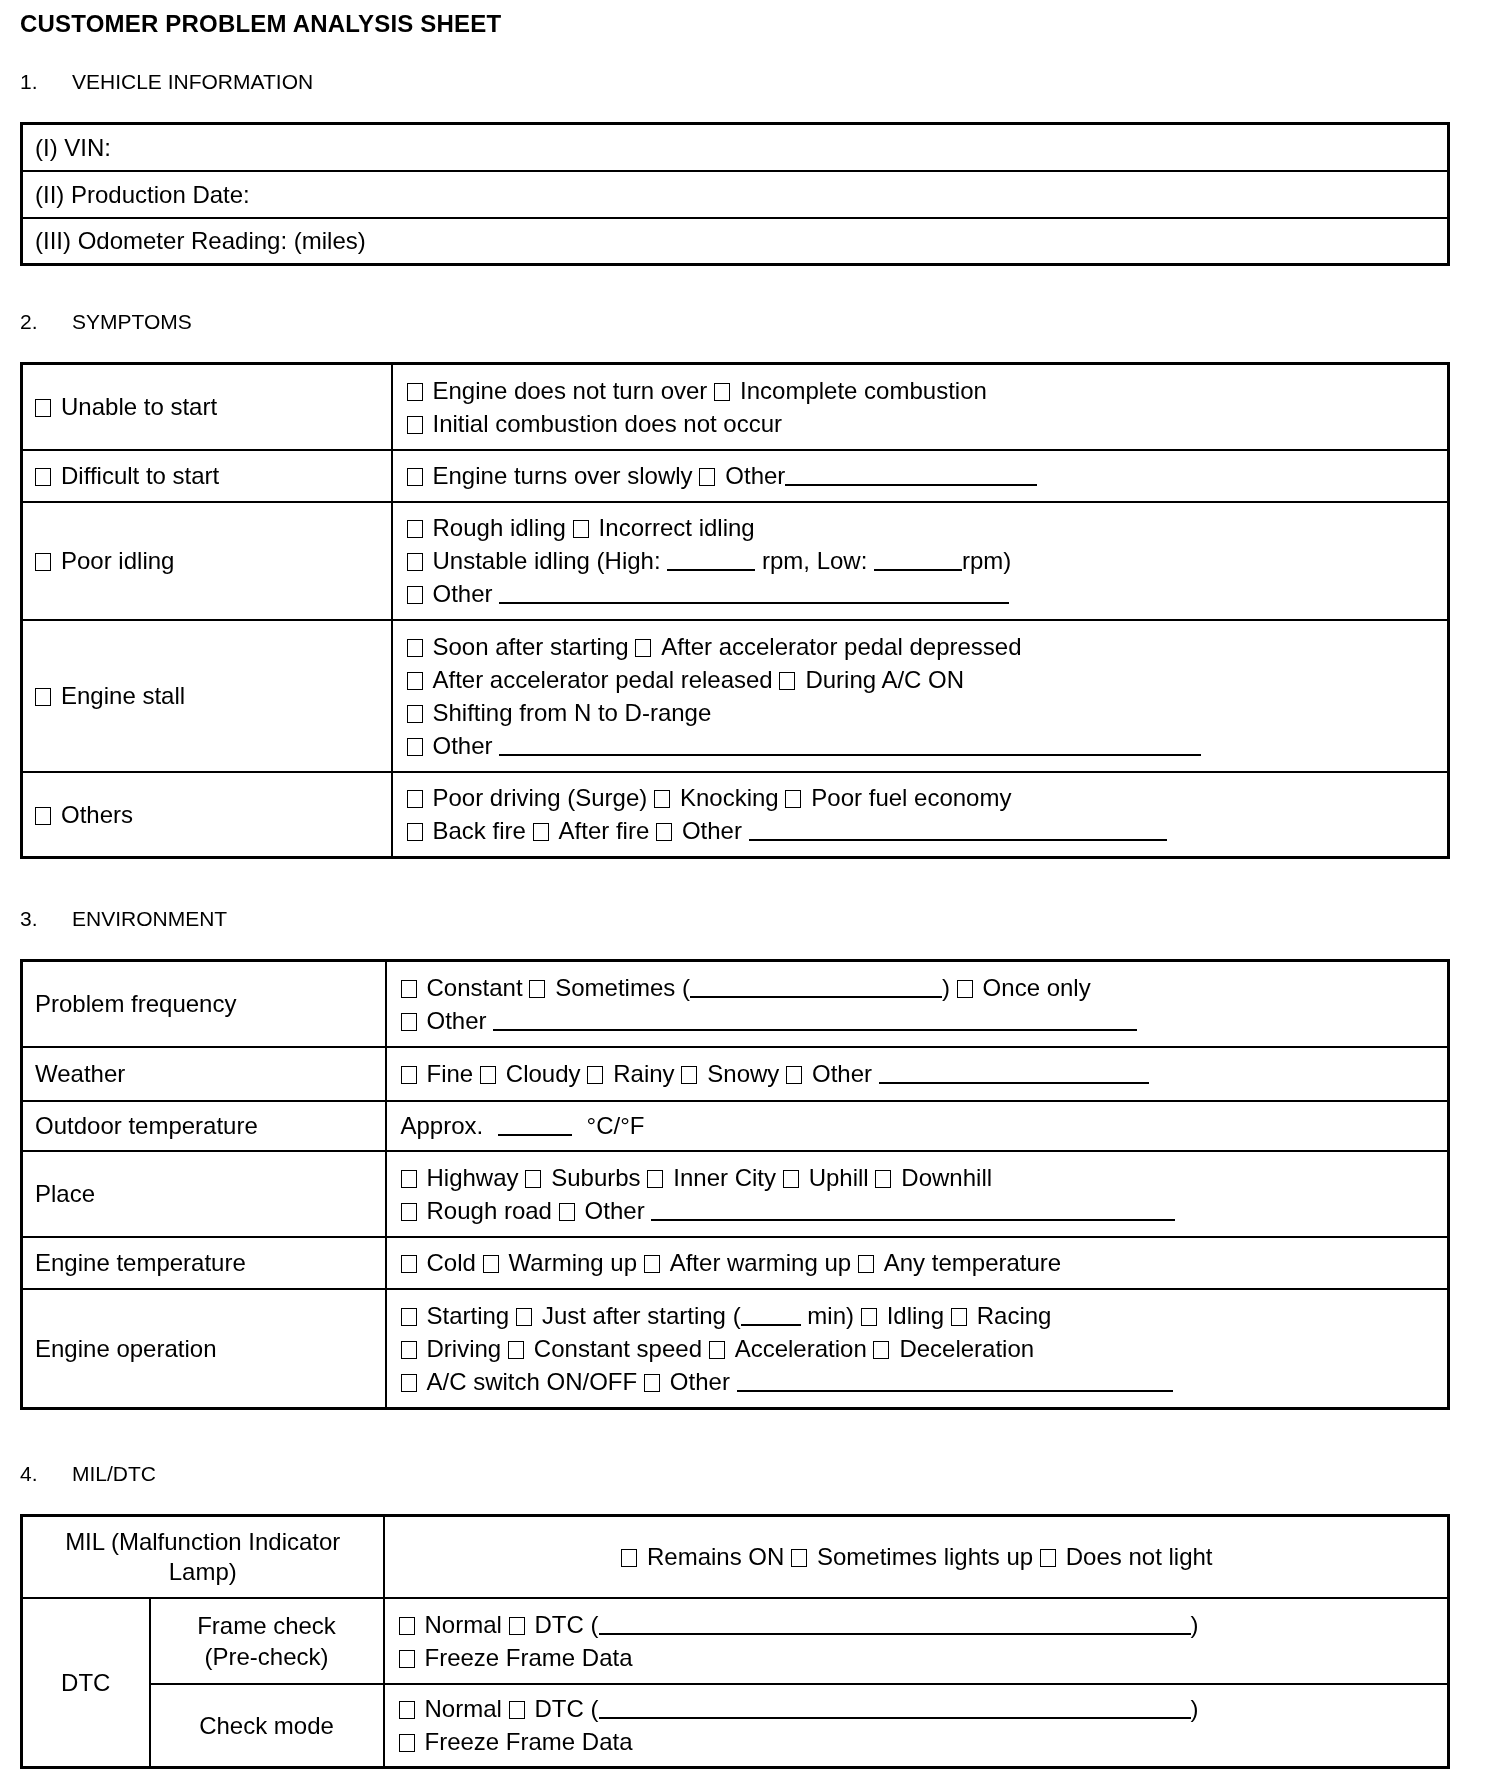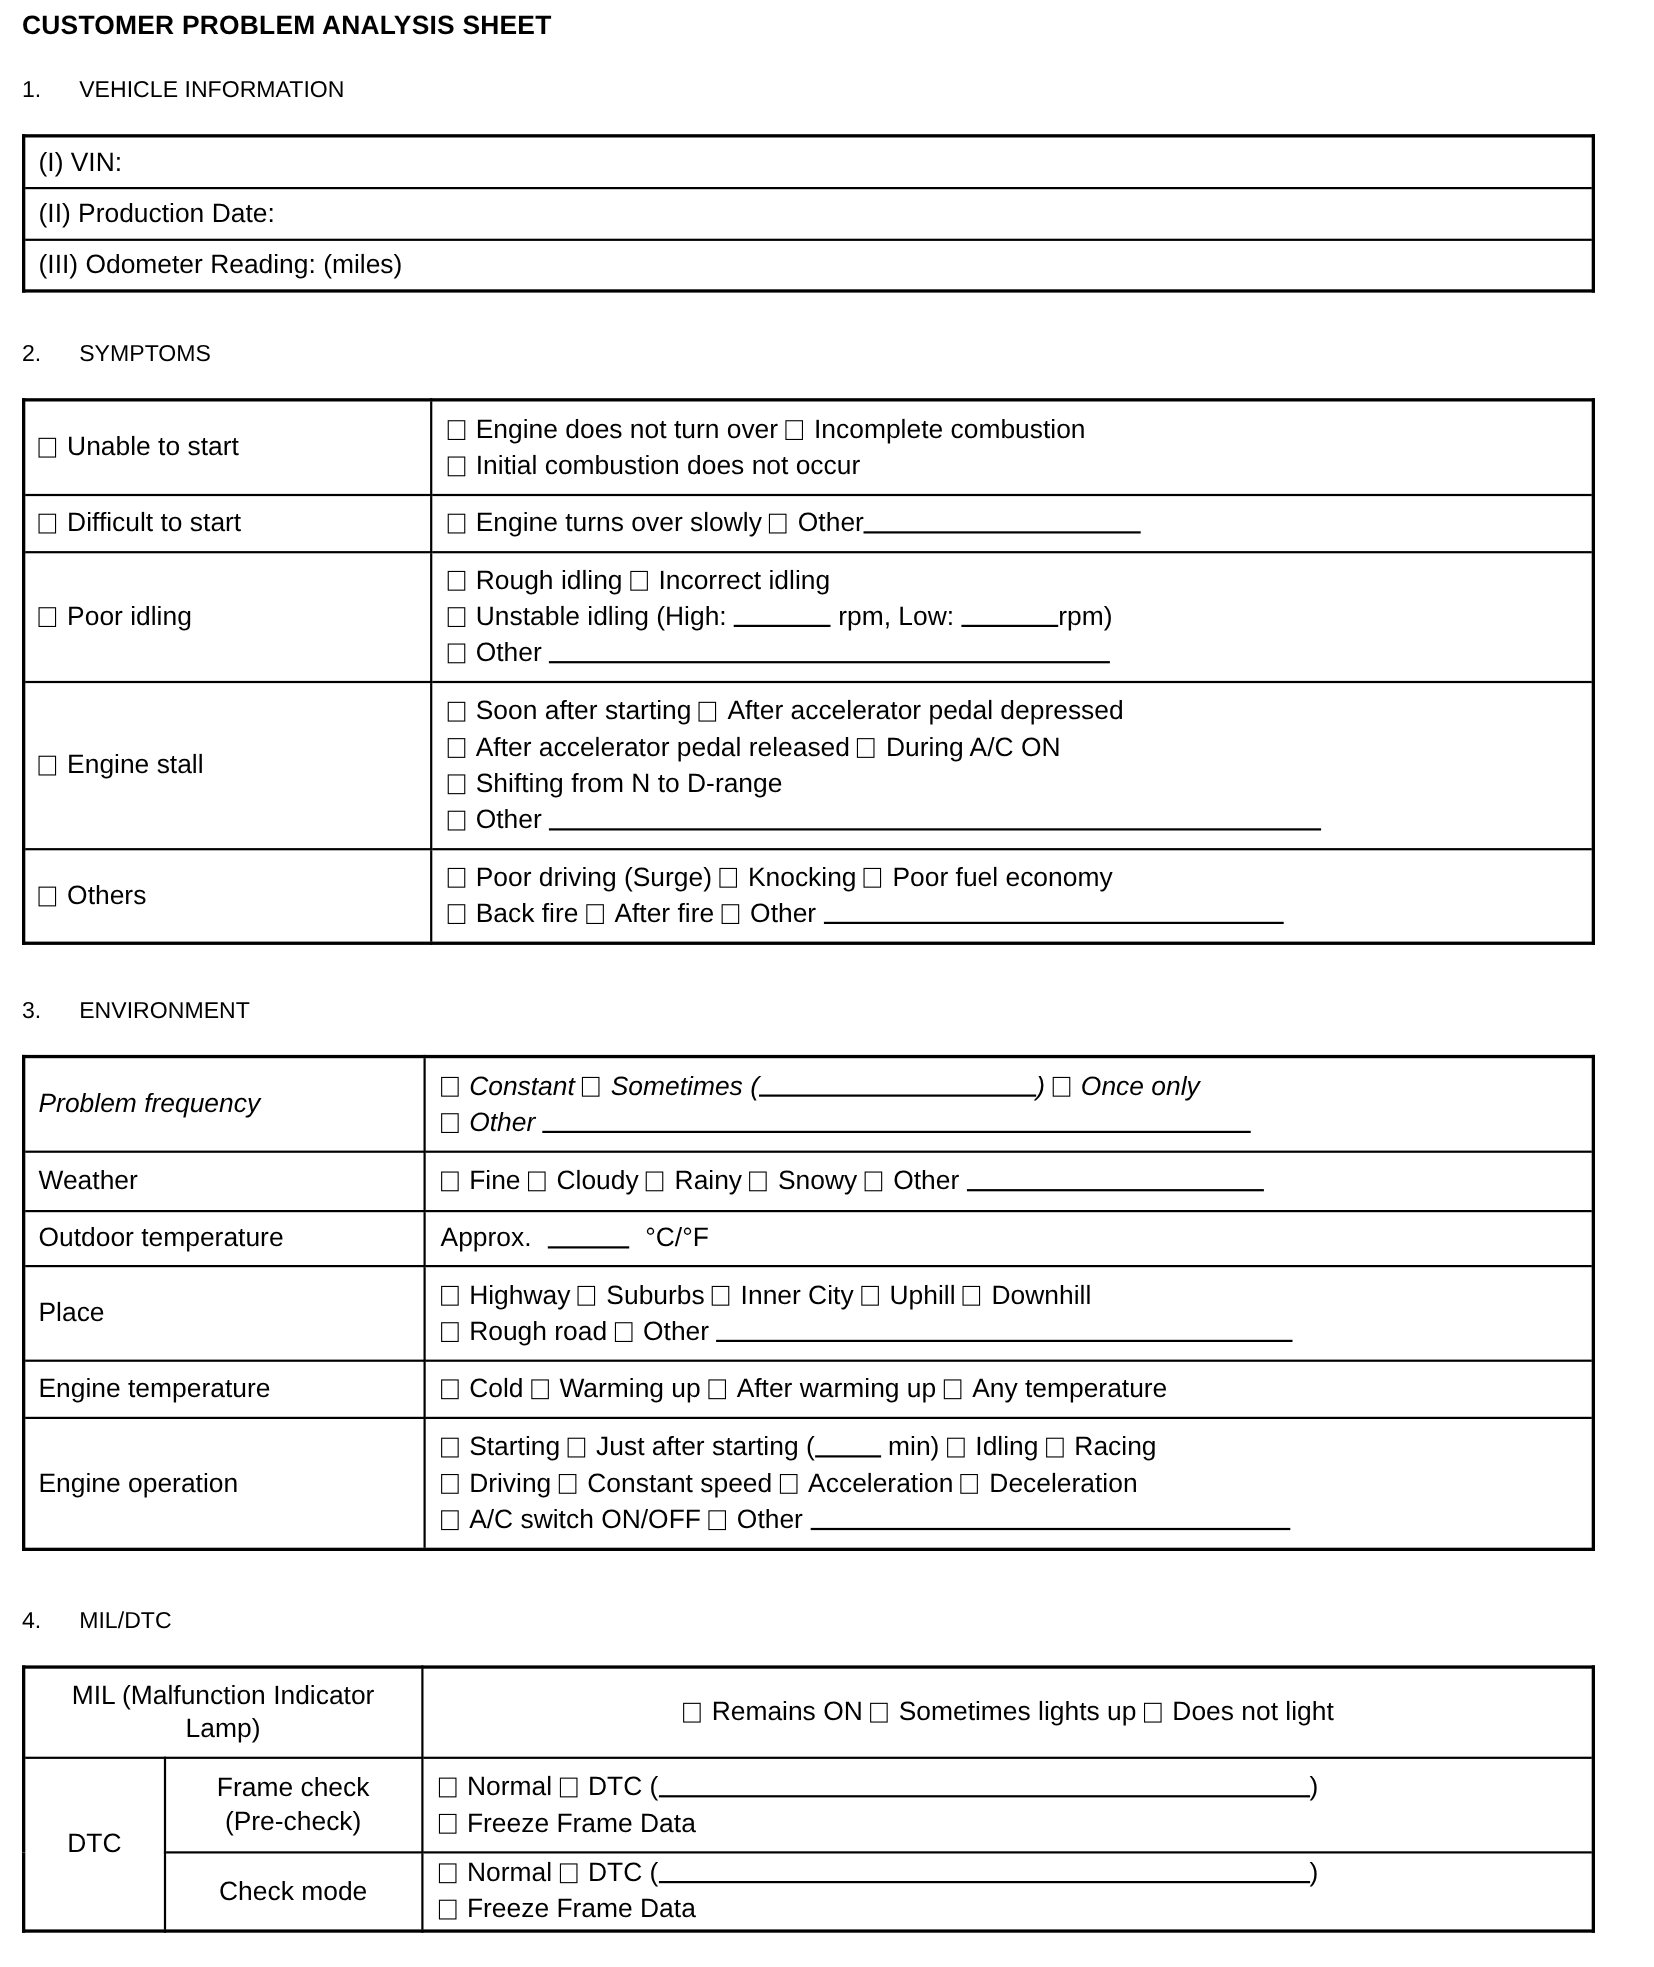--- a/index.html
+++ b/index.html
@@ -119,21 +119,21 @@
 <div class="sec-heading" style="top:907px;">
   <span class="num">3.</span><span>ENVIRONMENT</span>
 </div>
 <table class="form" style="top:959px;">
   <colgroup>
       <col style="width:364px">
       <col>
     </colgroup>
 
   <tbody>
-      <tr style="height:86px;font-style:italic;">
+      <tr style="height:86px;">
     <td>Problem frequency</td>
     <td class="opt">
       <div class="opt-line"><span class="opt-item"><span class="cb"></span><span>Constant</span></span> <span class="opt-item"><span class="cb"></span><span>Sometimes (</span></span><span class="blank" style="width:252px;"></span><span>)</span> <span class="opt-item"><span class="cb"></span><span>Once only</span></span></div>
       <div class="opt-line"><span class="opt-item"><span class="cb"></span><span>Other</span></span> <span class="blank" style="width:644px;"></span></div>
     </td>
   </tr>
 
   <tr style="height:54px;">
     <td>Weather</td>
     <td class="opt">
@@ -194,21 +194,21 @@
     <td rowspan="2" class="center">DTC</td>
     <td class="center" style="line-height:31px;">
       <div>Frame check</div>
       <div>(Pre-check)</div>
     </td>
     <td class="opt">
       <div class="opt-line"><span class="opt-item"><span class="cb"></span><span>Normal</span></span> <span class="opt-item"><span class="cb"></span><span>DTC (</span></span><span class="blank" style="width:592px;"></span><span>)</span></div>
       <div class="opt-line"><span class="opt-item"><span class="cb"></span><span>Freeze Frame Data</span></span></div>
     </td>
   </tr>
-  <tr style="height:72px;margin-top:32px;">
+  <tr style="height:84px;margin-top:32px;">
     <td class="center">Check mode</td>
     <td class="opt">
       <div class="opt-line"><span class="opt-item"><span class="cb"></span><span>Normal</span></span> <span class="opt-item"><span class="cb"></span><span>DTC (</span></span><span class="blank" style="width:592px;"></span><span>)</span></div>
       <div class="opt-line"><span class="opt-item"><span class="cb"></span><span>Freeze Frame Data</span></span></div>
     </td>
   </tr>
 </tbody>
   </table>
 
 </body></html>

